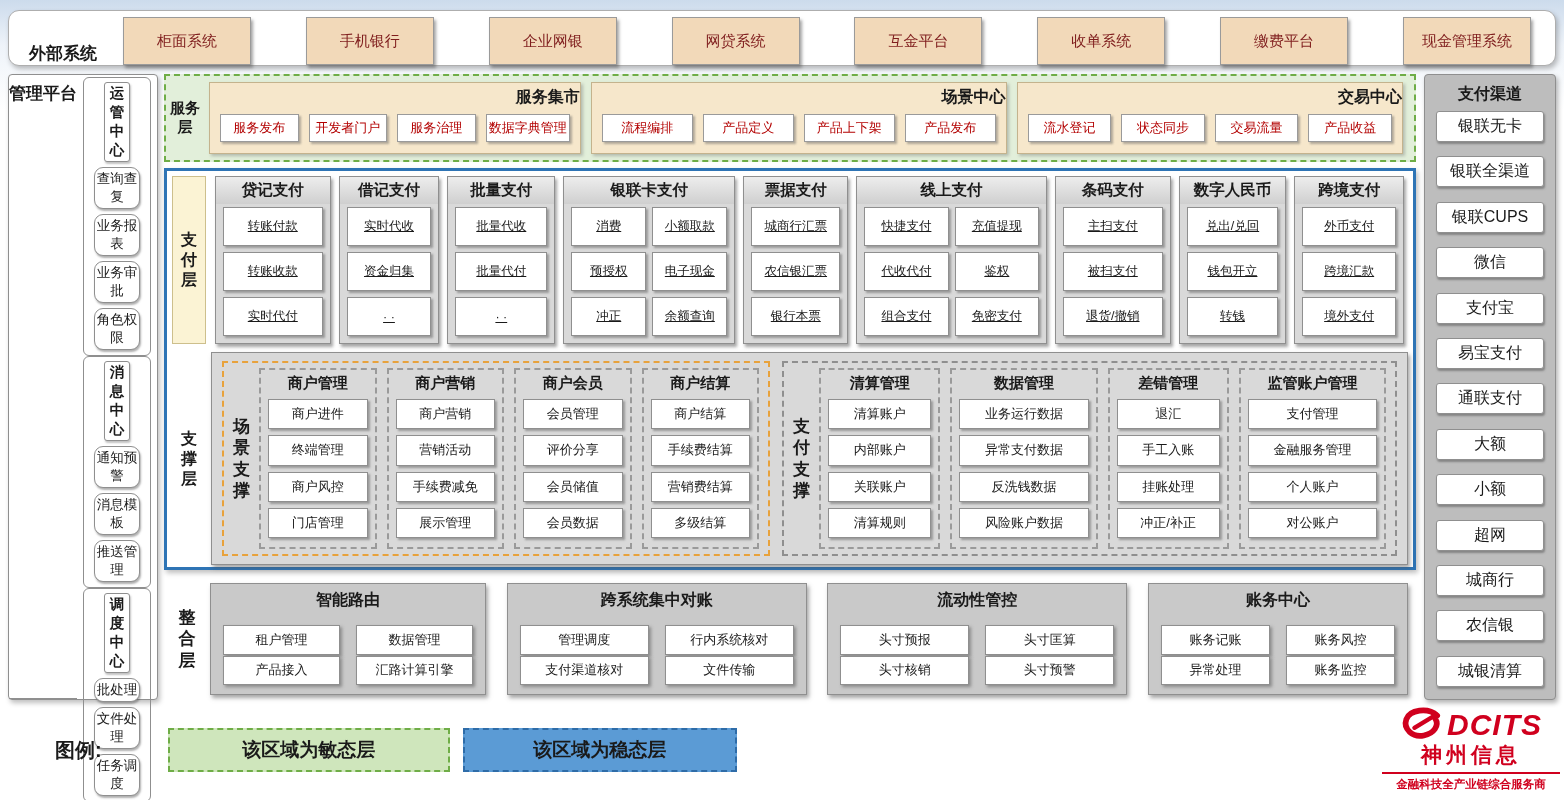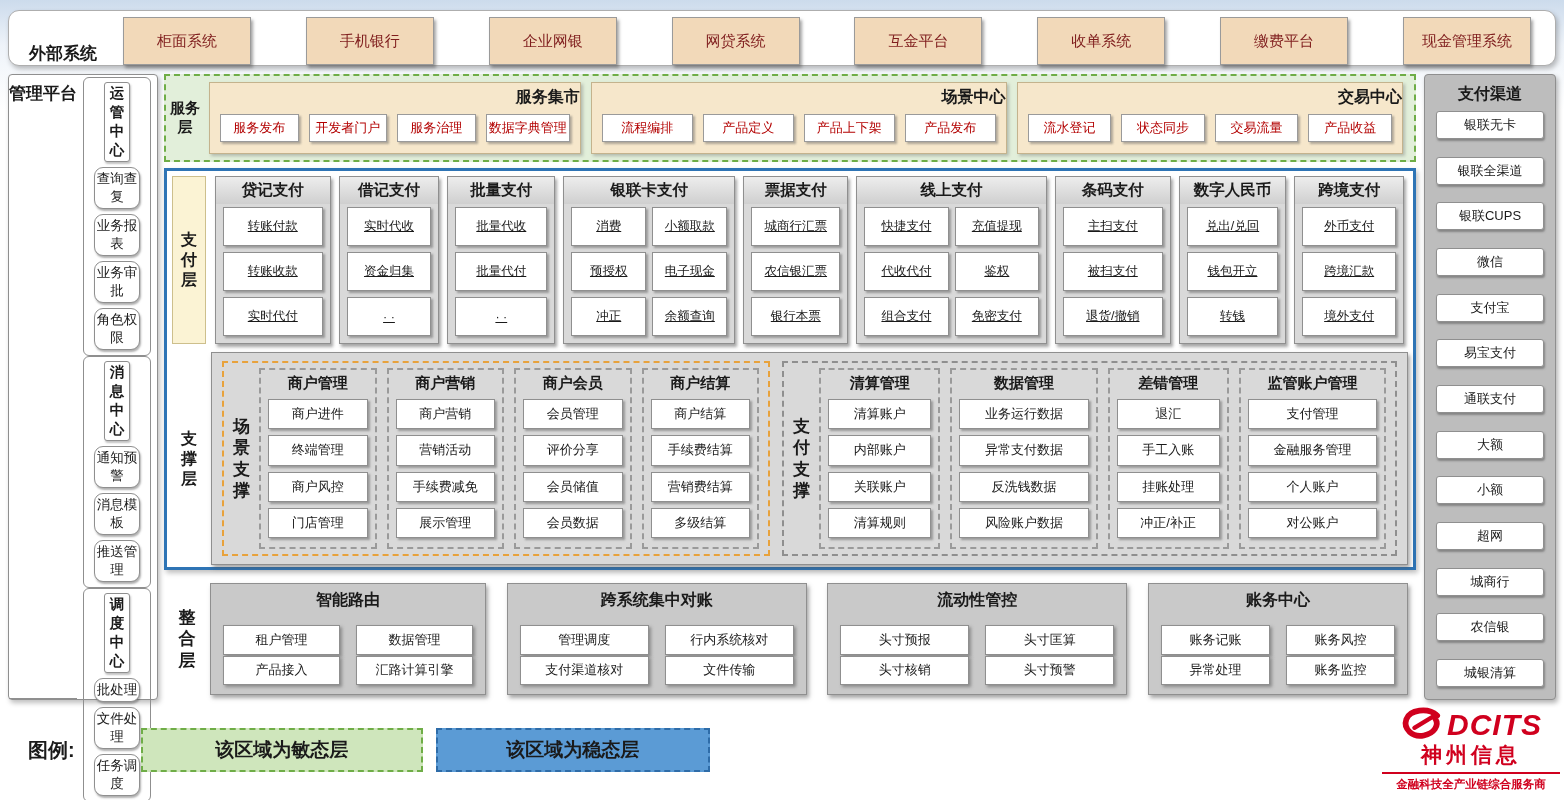--- a/index.html
+++ b/index.html
@@ -98,25 +98,25 @@
     display:flex; align-items:center; justify-content:center; font-size:13px; padding:2px 10px; white-space:nowrap; }
   .int-p1 { width:276px; } .int-p2 { width:300px; } .int-p3 { width:300px; } .int-p4 { width:260px; }
 
   
   .right-panel { position:absolute; left:1424px; top:74px; width:132px; height:626px;
     background:#bdbdbd; border:1px solid #8f8f8f; border-radius:4px;
     box-shadow:2px 3px 5px rgba(0,0,0,.3); display:flex; flex-direction:column; padding:6px 11px 12px; }
   .rp-title { font-size:16px; font-weight:bold; text-align:center; padding:3px 0 6px; }
   .rp-items { flex:1; display:flex; flex-direction:column; justify-content:space-between; }
   .rp-item { background:#fff; border:1px solid #8f8f8f; border-radius:3px; text-align:center;
-    font-size:13px; padding:4px 1px; box-shadow:1px 2px 2px rgba(80,80,80,.5); white-space:nowrap; }
+    font-size:16px; padding:4px 1px; box-shadow:1px 2px 2px rgba(80,80,80,.5); white-space:nowrap; }
 
   
   .legend { position:absolute; left:28px; top:727px; height:46px; display:flex; align-items:center; }
-  .legend-label { font-size:20px; font-weight:bold; margin-right:66px; }
+  .legend-label { font-size:20px; font-weight:bold; margin-right:66px;margin-left:27px; }
   .legend-agile { width:282px; height:44px; background:#cfe6bc; border:2px dashed #6fad47;
     display:flex; align-items:center; justify-content:center; font-size:19px; font-weight:bold; margin-right:13px; }
   .legend-stable { width:274px; height:44px; background:#5b9bd5; border:2px dashed #2e6ca8;
     display:flex; align-items:center; justify-content:center; font-size:19px; font-weight:bold; }
 
   
   .logo { position:absolute; left:1382px; top:706px; width:178px; color:#d0001e; text-align:center; }
   .logo-row { display:flex; align-items:center; justify-content:center; gap:3px; }
   .logo-name { font-size:30px; font-weight:bold; font-style:italic; letter-spacing:1px; }
   .logo-company { font-size:21px; font-weight:bold; letter-spacing:4px; margin-top:-3px; }

